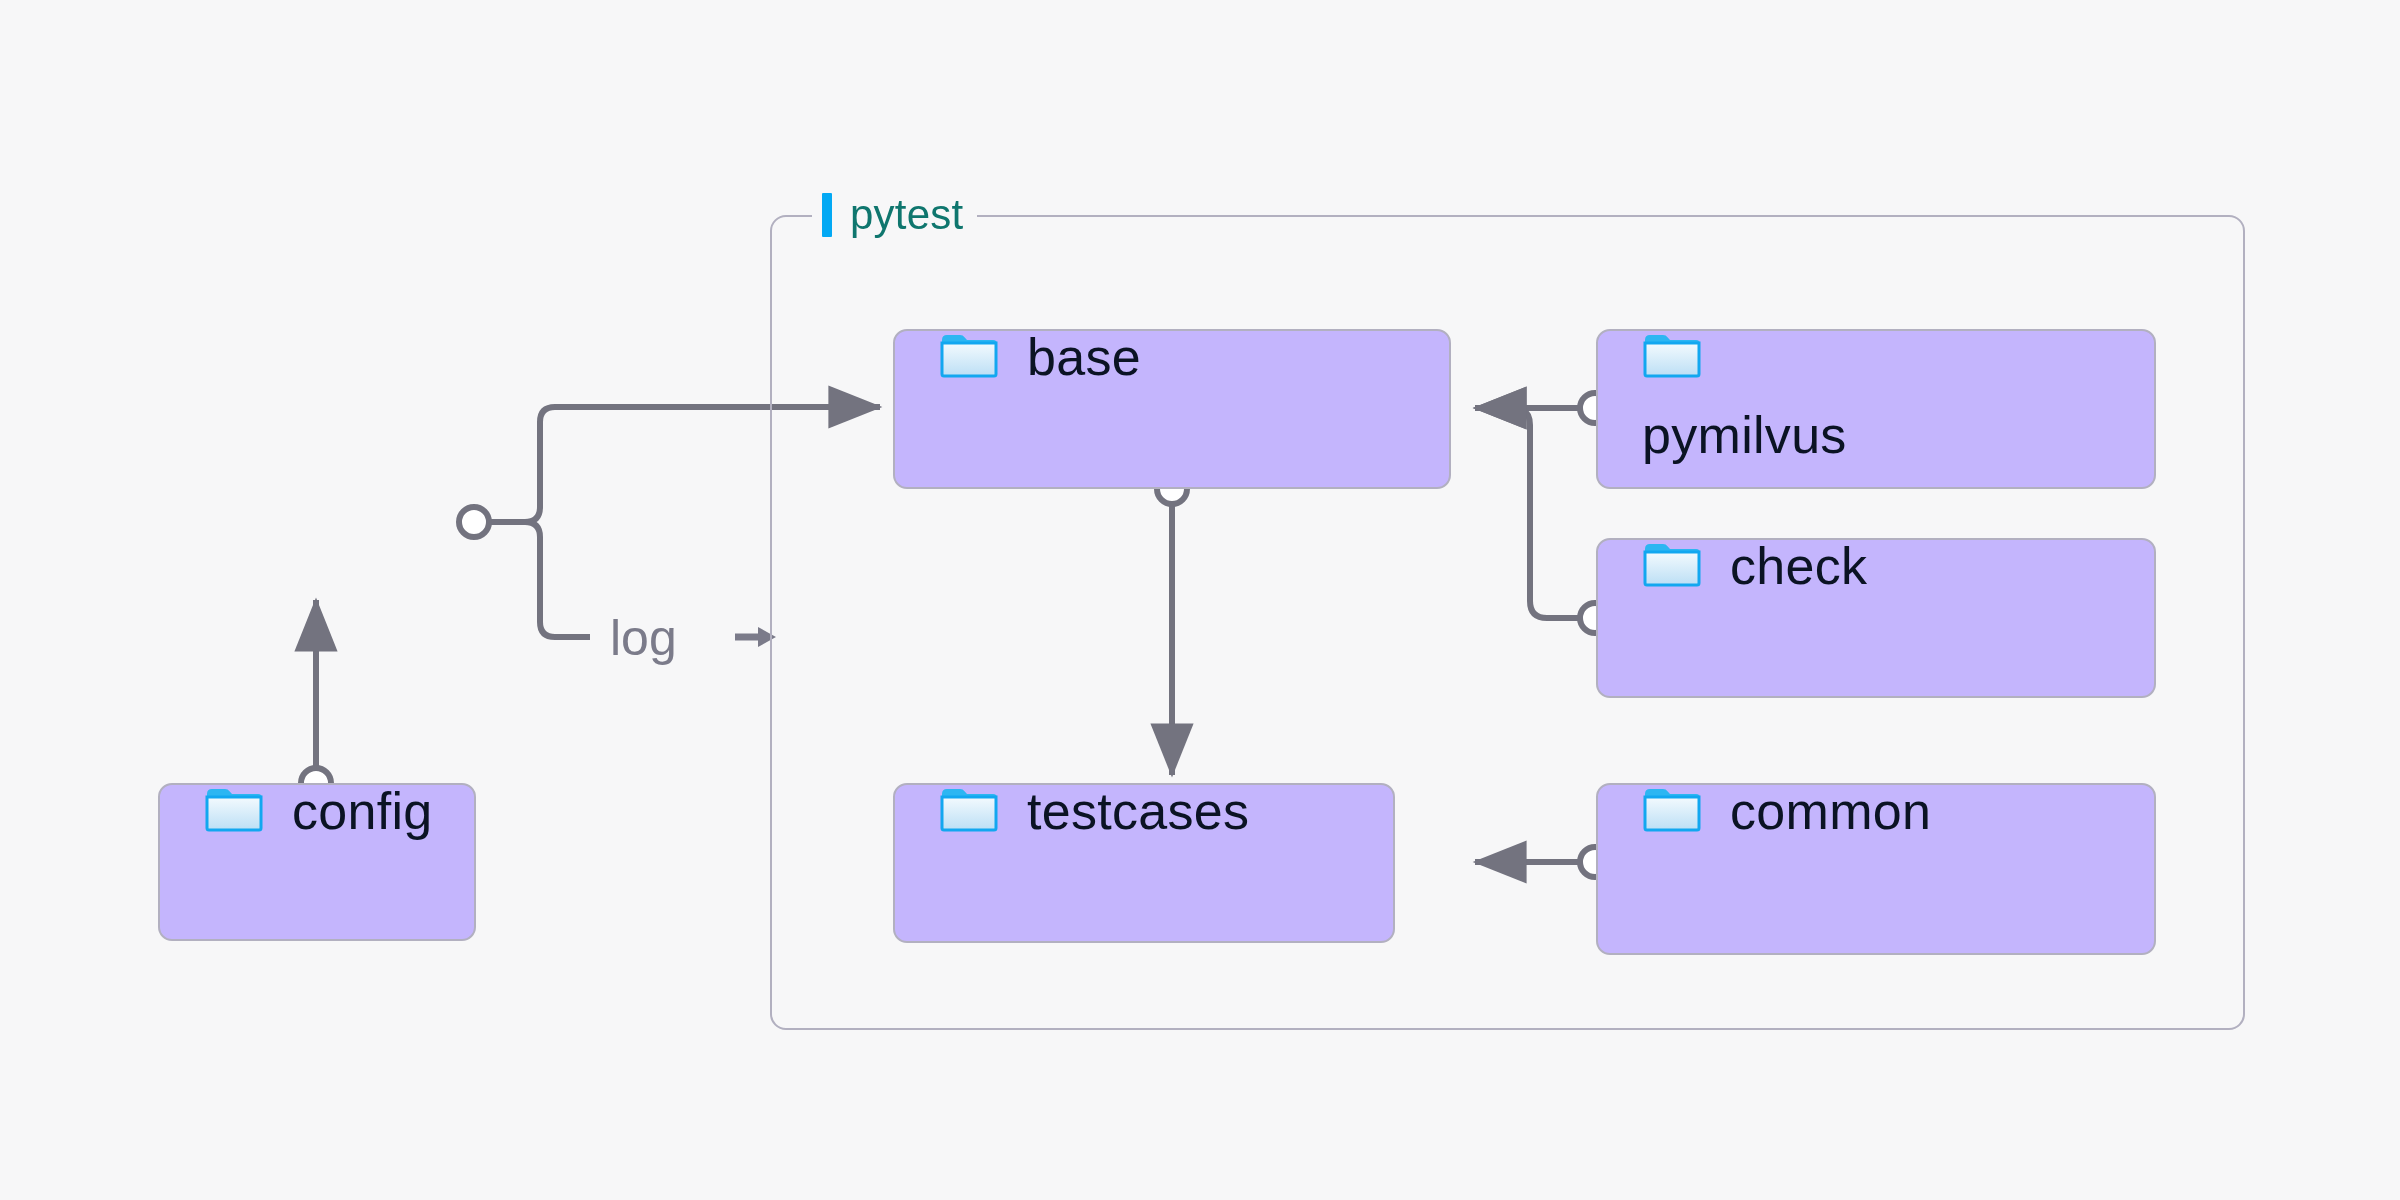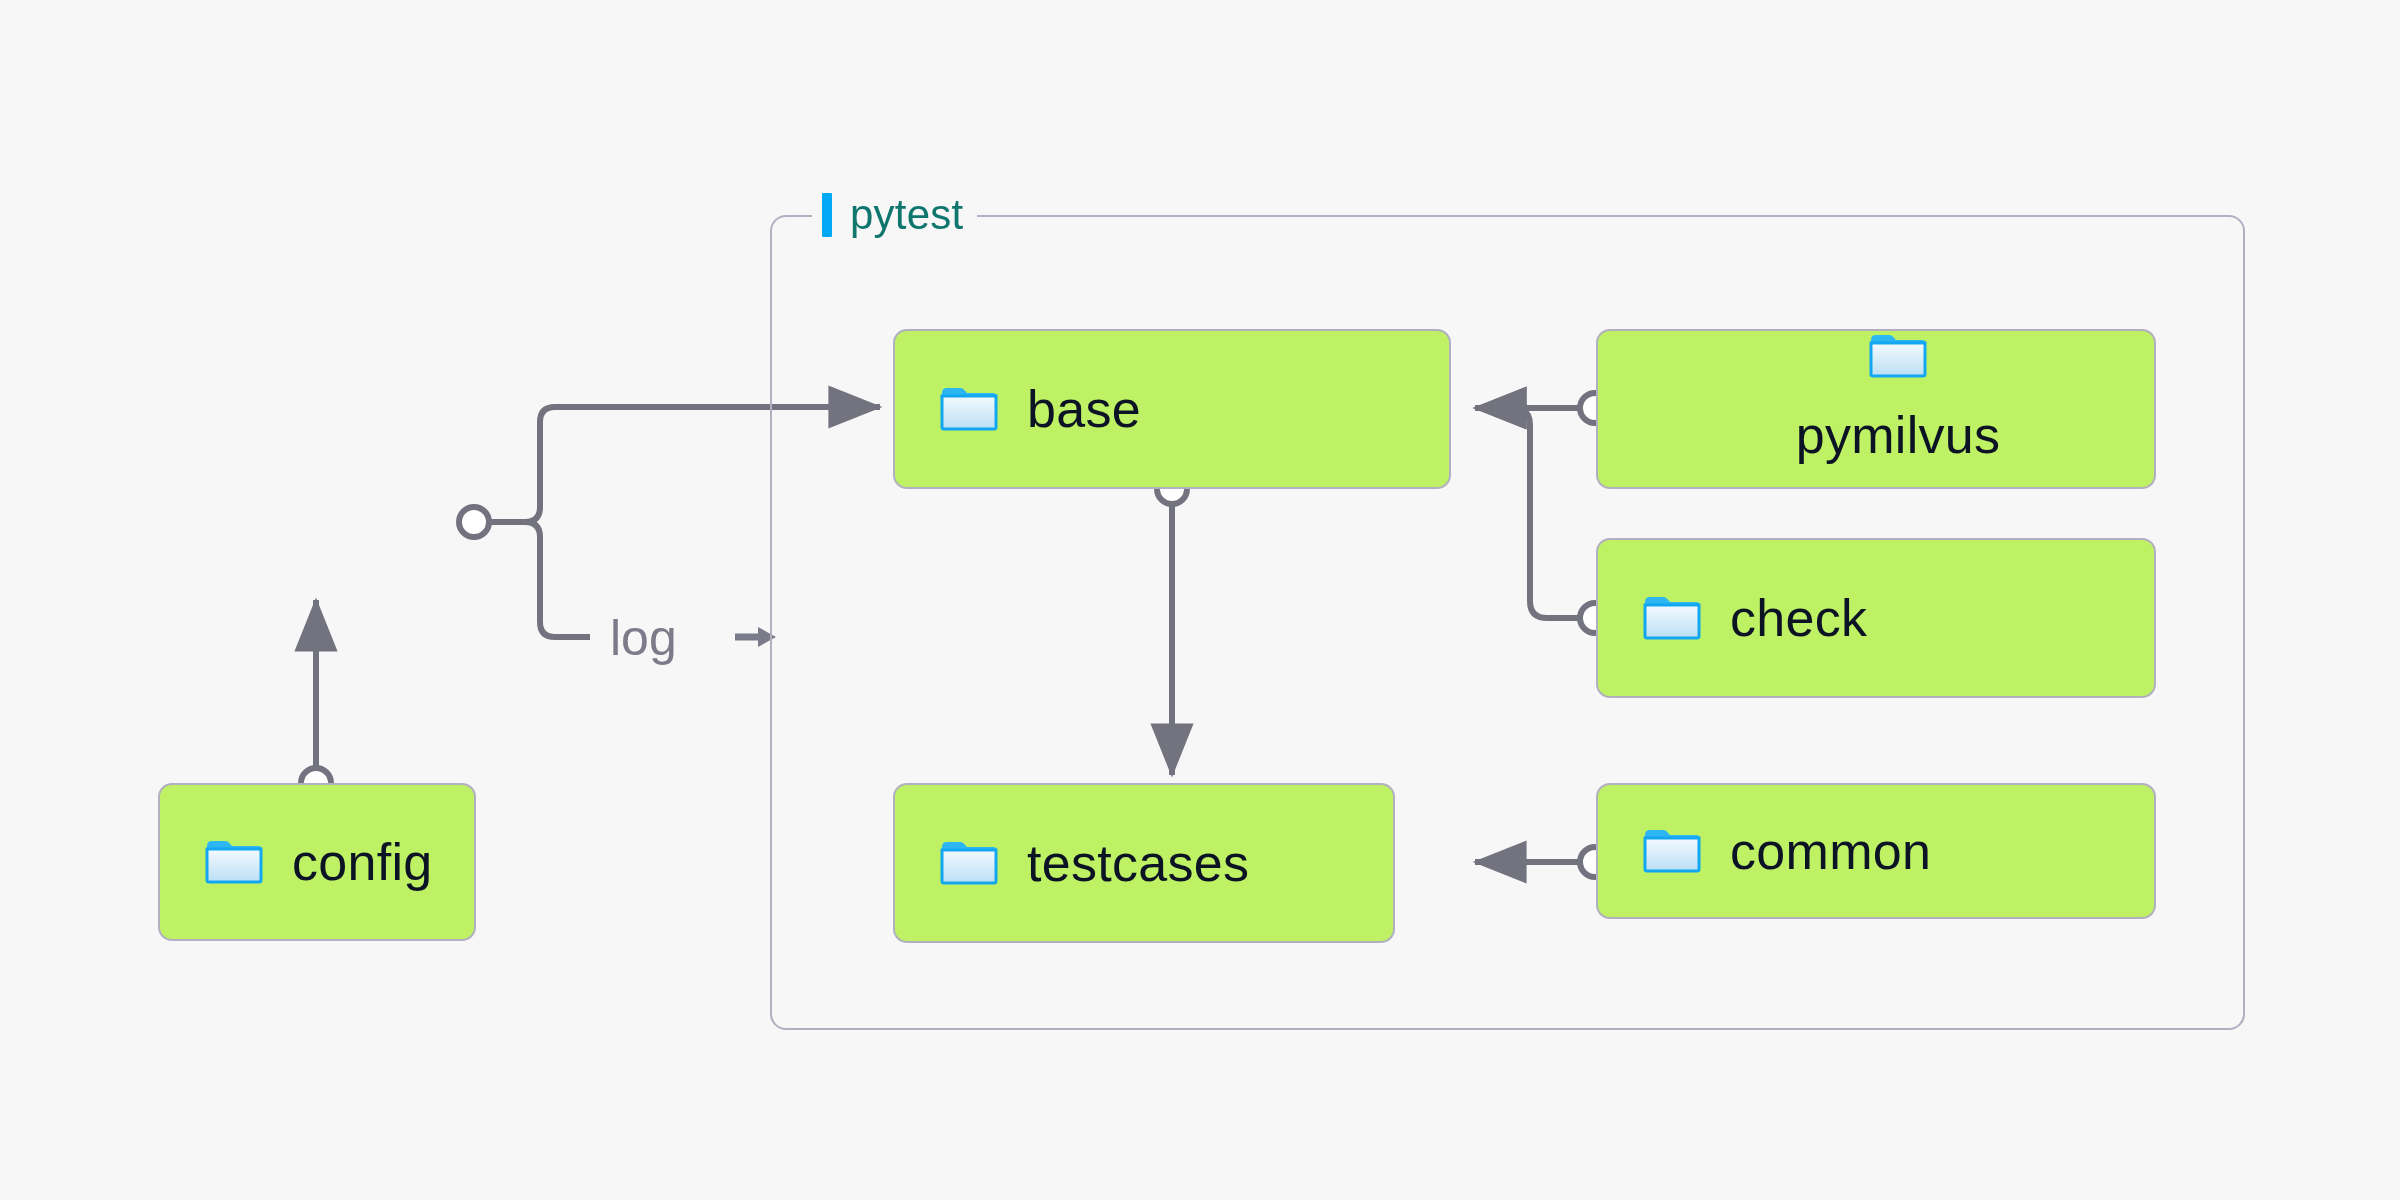--- a/index.html
+++ b/index.html
@@ -38,25 +38,24 @@
     color:#0f766e;
     letter-spacing:.2px;
     white-space:nowrap;
     line-height:1;
   }
 
   
   .node{
     position:absolute;
     box-sizing:border-box;
-    background:#bef264;
+    background:#c4b5fd;
     border:2px solid #b2b0c0;
     border-radius:14px;
     display:flex;
-    align-items:center;
     padding-left:44px;
     gap:28px;
   }
   .node-label{
     font-size:52px;
     color:#0b1324;
     letter-spacing:.3px;
     white-space:nowrap;
     line-height:1;
   }
@@ -193,21 +192,21 @@
   <div class="node" style="left:1596px;top:538px;width:560px;height:160px;">
     <span>
       <svg class="folder-icon" viewBox="0 0 60 50">
         <path d="M3,9 q0-5 5-5 h13 q3,0 4.5,2.2 L28,9 h26 q4,0 4,4 v4 H3 z" fill="#2cb6f2"></path>
         <path d="M3,12 h54 v31 q0,2 -2,2 H5 q-2,0 -2,-2 z" fill="url(#folderGrad)" stroke="#12a7f0" stroke-width="3"></path>
       </svg>
     </span>
     <span class="node-label">check</span>
   </div>
 
-  <div class="node" style="left:1596px;top:783px;width:560px;height:136px;">
+  <div class="node" style="left:1596px;top:783px;width:560px;height:172px;">
     <span>
       <svg class="folder-icon" viewBox="0 0 60 50">
         <path d="M3,9 q0-5 5-5 h13 q3,0 4.5,2.2 L28,9 h26 q4,0 4,4 v4 H3 z" fill="#2cb6f2"></path>
         <path d="M3,12 h54 v31 q0,2 -2,2 H5 q-2,0 -2,-2 z" fill="url(#folderGrad)" stroke="#12a7f0" stroke-width="3"></path>
       </svg>
     </span>
     <span class="node-label">common</span>
   </div>
 
   <div class="edge-label" style="left:600px;top:613px;">log</div>

